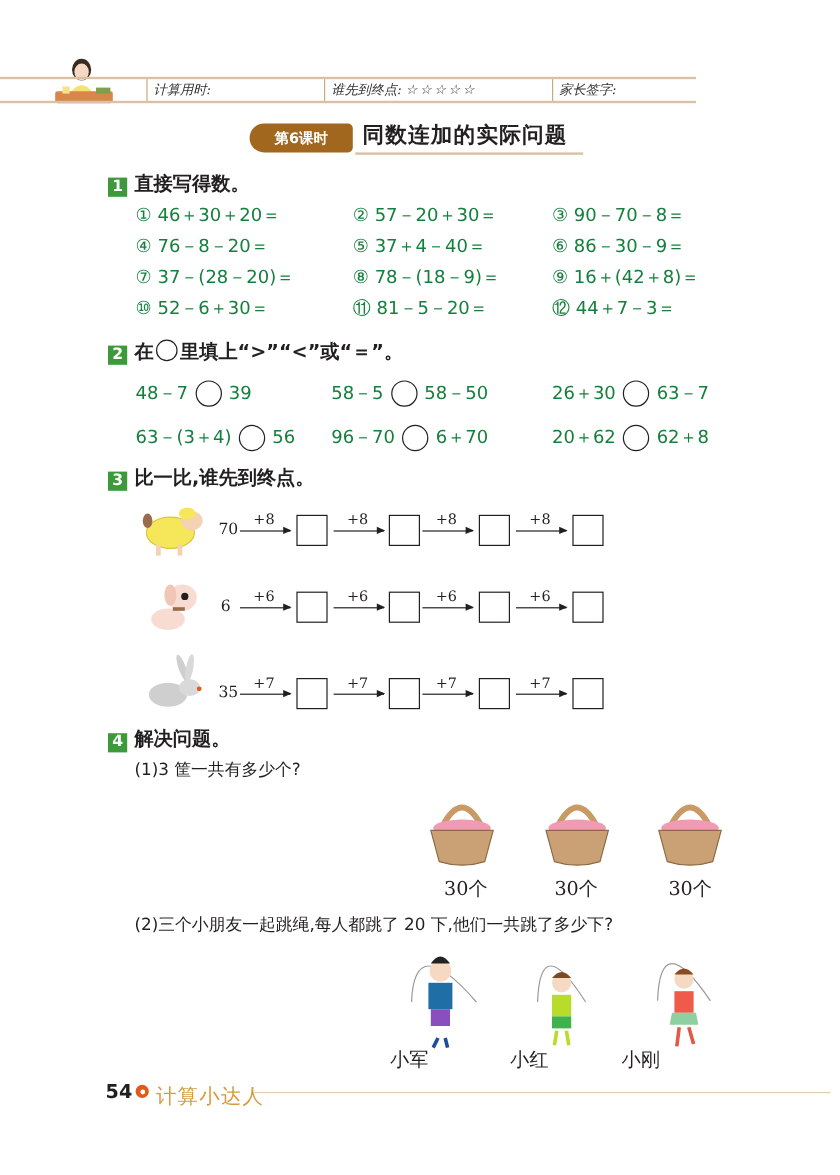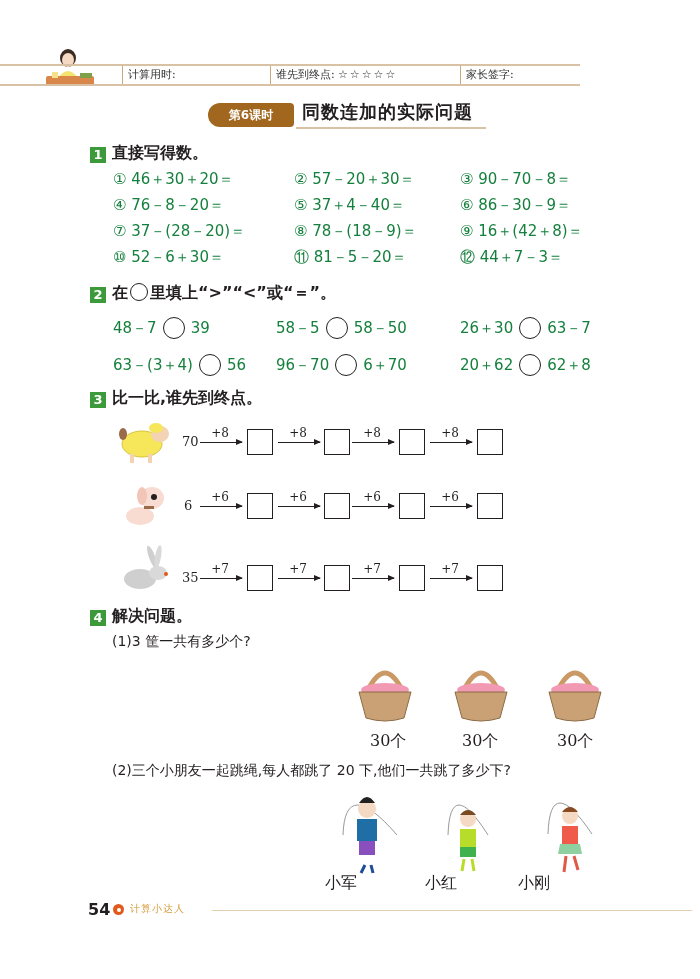--- a/index.html
+++ b/index.html
@@ -1,20 +1,20 @@
 <!DOCTYPE html>
 <html><head>
 <meta charset="utf-8">
 <style>
   html, body { margin:0; padding:0; }
   body { width:700px; height:979px; background:#fff; position:relative; overflow:hidden;
          font-family:"DejaVu Sans", sans-serif; color:#231f20; }
   .abs { position:absolute; }
   
-  .hbar { left:0; top:64px; width:580px; height:18px; border-top:2px solid #d9c2a3; border-bottom:2px solid #d9c2a3; }
+  .hbar { left:0; top:64px; width:580px; height:18px; border-top:2px solid #d9c2a3; border-bottom:2px solid #d9c2a3;font-style:italic; }
   .hcell { position:absolute; top:0; height:18px; font-size:11px; line-height:18px; color:#333; font-family:"DejaVu Serif", serif; }
   .hsep { position:absolute; top:0; width:1px; height:18px; background:#c9a97e; }
   
   .lesson-tag { left:208px; top:103px; width:86px; height:24px; background:#a2671e; color:#fff; border-radius:12px 4px 4px 12px;
                 font-size:12px; font-weight:bold; line-height:24px; text-align:center; }
   .lesson-title { left:302px; top:100px; font-size:18px; font-weight:bold; color:#231f20; letter-spacing:1px; }
   .title-rule { left:296px; top:127px; width:190px; height:2px; background:#d9c2a3; }
   
   .sec { position:absolute; left:90px; font-size:16px; font-weight:bold; color:#231f20; }
   .badge { display:inline-block; width:16px; height:16px; background:#3d9a3b; color:#fff; font-size:13px; font-weight:bold;
@@ -228,14 +228,14 @@
     </svg>
 </div>
 <div class="cap" style="left:325px;top:873px">小军</div>
 <div class="cap" style="left:425px;top:873px">小红</div>
 <div class="cap" style="left:518px;top:873px">小刚</div>
 
 <div class="abs" style="left:88px;top:900px;font-size:16px;font-weight:bold;color:#231f20">54</div>
 <div class="abs" style="left:113px;top:904px;width:11px;height:11px;border-radius:50%;background:#e05a1c">
     <div style="width:4px;height:4px;border-radius:50%;background:#fff;margin:3.5px"></div>
   </div>
-<div class="abs" style="left:130px;top:902px;font-size:10px;color:#d79a3c;font-family:'DejaVu Serif',serif;letter-spacing:1px">计算小达人</div>
+<div class="abs" style="left:130px;top:902px;font-size:17px;color:#d79a3c;font-family:'DejaVu Serif',serif;letter-spacing:1px">计算小达人</div>
 <div class="abs footer-rule"></div>
 
 </body></html>

